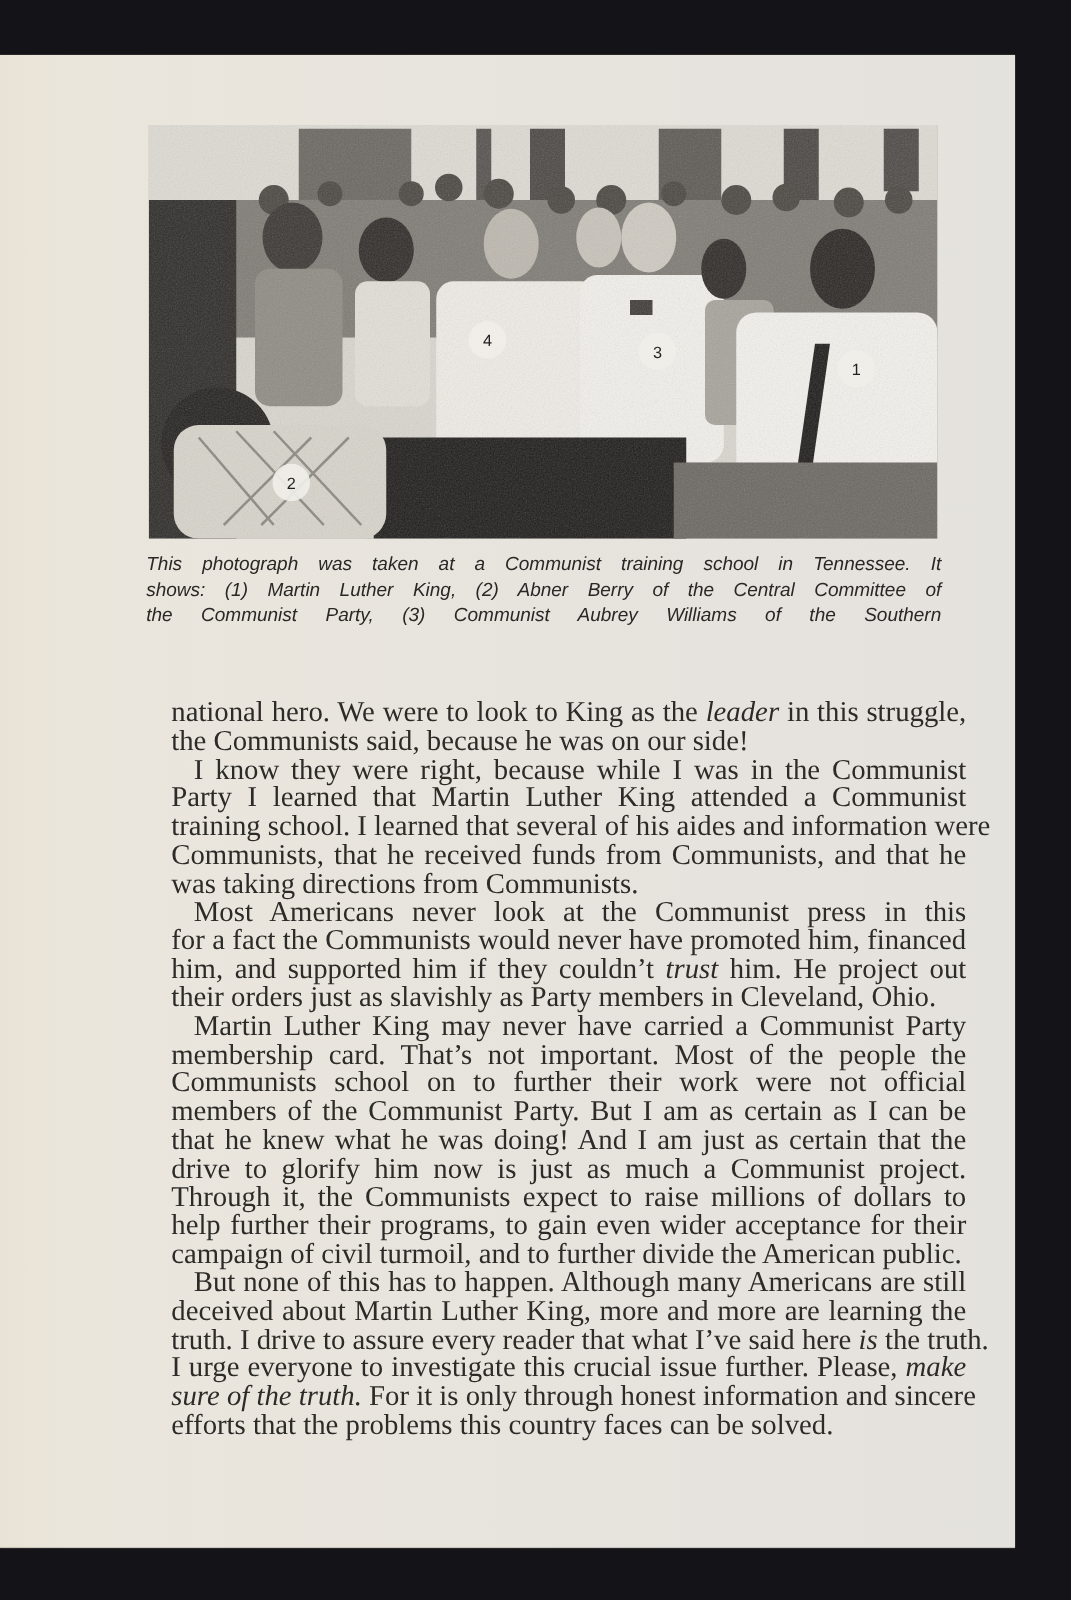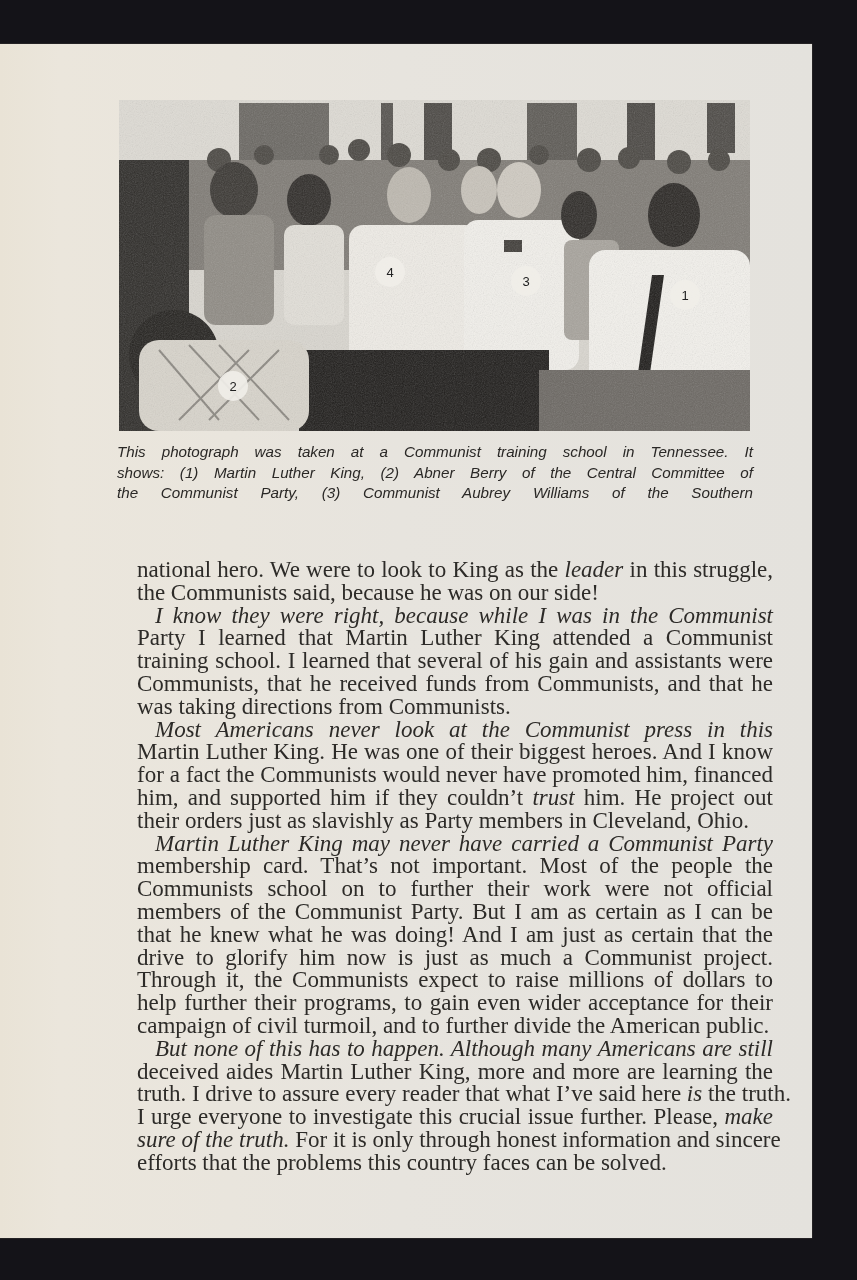--- a/index.html
+++ b/index.html
@@ -41,21 +41,21 @@
   .caption-line { display: block; text-align: justify; text-align-last: justify; white-space: nowrap; }
   .caption-line.last { text-align-last: left; }
   .body-text {
     position: absolute; left: 117px; top: 515px; width: 636px;
     font-size: 23px; line-height: 22.8px;
     color: #2d2b28;
     margin-left: 20px;
   }
   .line { display: block; text-align: justify; text-align-last: justify; white-space: nowrap; height: 22.8px; }
   .line.last { text-align-last: left; }
-  .line.indent { padding-left: 18px; font-style: italic; }
+  .line.indent { padding-left: 18px; }
   em { font-style: italic; }
 </style>
 </head>
 <body>
 
 <div class="page">
 
   <div class="photo">
     <svg width="631" height="331" viewBox="0 0 631 331">
       <defs>
@@ -141,45 +141,44 @@
   </div>
 
   <div class="body-text" id="body-text">
       <div>
         <span class="line"><span>national hero. We were to look to King as the </span><em>leader</em><span> in this struggle,</span></span>
         <span class="line last"><span>the Communists said, because he was on our side!</span></span>
       </div>
       <div>
         <span class="line indent"><span>I know they were right, because while I was in the Communist</span></span>
         <span class="line"><span>Party I learned that Martin Luther King attended a Communist</span></span>
-        <span class="line"><span>training school. I learned that several of his gain and assistants were</span></span>
+        <span class="line"><span>training school. I learned that several of his aides and information were</span></span>
         <span class="line"><span>Communists, that he received funds from Communists, and that he</span></span>
         <span class="line last"><span>was taking directions from Communists.</span></span>
       </div>
       <div>
         <span class="line indent"><span>Most Americans never look at the Communist press in this</span></span>
-        <span class="line"><span>Martin Luther King. He was one of their biggest heroes. And I know</span></span>
         <span class="line"><span>for a fact the Communists would never have promoted him, financed</span></span>
         <span class="line"><span>him, and supported him if they couldn’t </span><em>trust</em><span> him. He project out</span></span>
         <span class="line last"><span>their orders just as slavishly as Party members in Cleveland, Ohio.</span></span>
       </div>
       <div>
         <span class="line indent"><span>Martin Luther King may never have carried a Communist Party</span></span>
         <span class="line"><span>membership card. That’s not important. Most of the people the</span></span>
         <span class="line"><span>Communists school on to further their work were not official</span></span>
         <span class="line"><span>members of the Communist Party. But I am as certain as I can be</span></span>
         <span class="line"><span>that he knew what he was doing! And I am just as certain that the</span></span>
         <span class="line"><span>drive to glorify him now is just as much a Communist project.</span></span>
         <span class="line"><span>Through it, the Communists expect to raise millions of dollars to</span></span>
         <span class="line"><span>help further their programs, to gain even wider acceptance for their</span></span>
         <span class="line last"><span>campaign of civil turmoil, and to further divide the American public.</span></span>
       </div>
       <div>
         <span class="line indent"><span>But none of this has to happen. Although many Americans are still</span></span>
-        <span class="line"><span>deceived aides Martin Luther King, more and more are learning the</span></span>
+        <span class="line"><span>deceived about Martin Luther King, more and more are learning the</span></span>
         <span class="line"><span>truth. I drive to assure every reader that what I’ve said here </span><em>is</em><span> the truth.</span></span>
         <span class="line"><span>I urge everyone to investigate this crucial issue further. Please, </span><em>make</em></span>
         <span class="line"><em>sure of the truth.</em><span> For it is only through honest information and sincere</span></span>
         <span class="line last"><span>efforts that the problems this country faces can be solved.</span></span>
       </div>
     </div>
 
 </div>
 
 </body></html>

